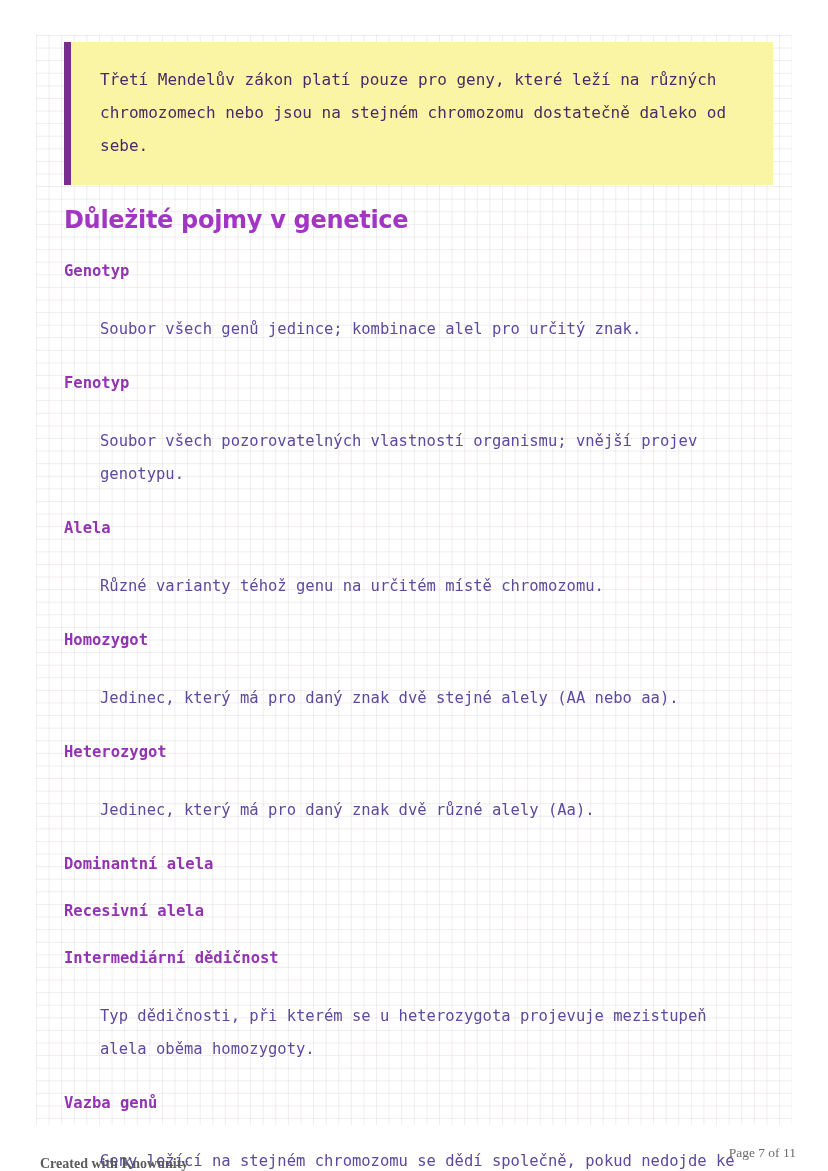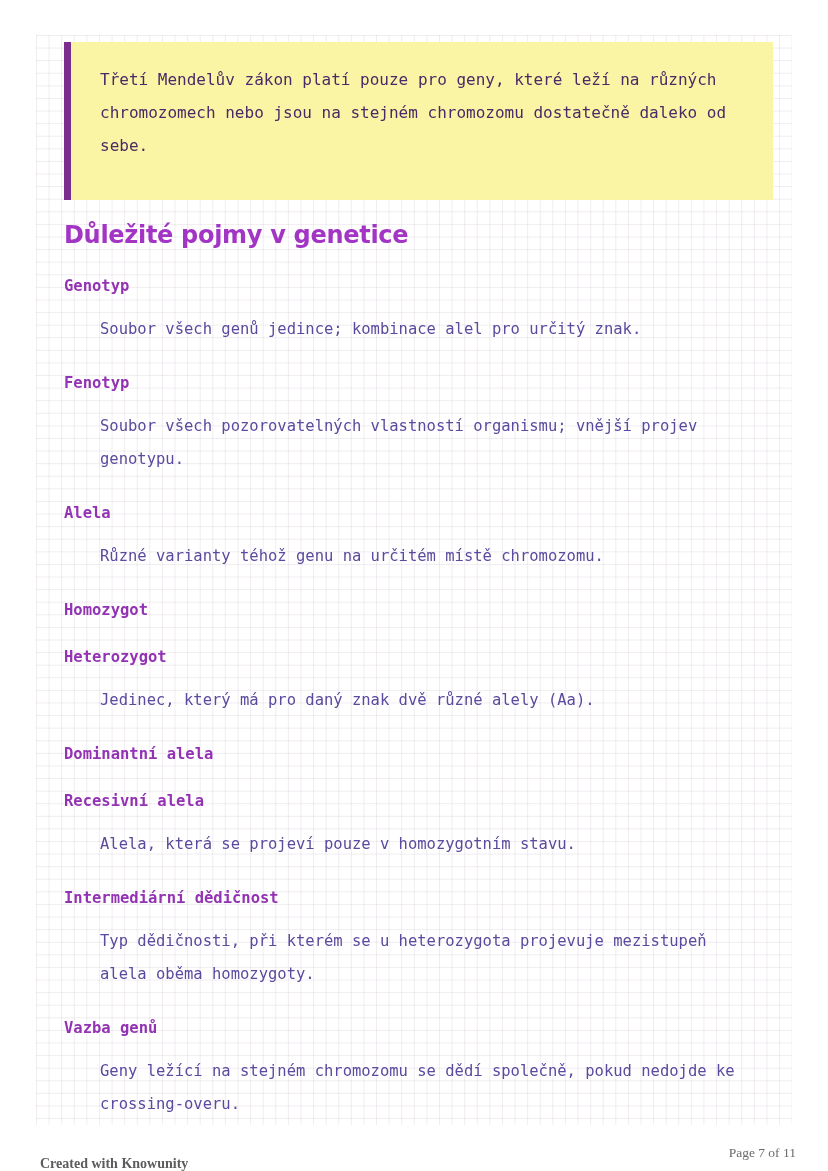--- a/index.html
+++ b/index.html
@@ -26,21 +26,21 @@
     background-image:
       linear-gradient(rgba(190,170,190,0.22) 1px, transparent 1px),
       linear-gradient(90deg, rgba(190,170,190,0.22) 1px, transparent 1px);
     background-size: 12.6px 12.6px;
   }
   
   .callout {
     margin: 7px 19px 0 28px;
     background: var(--callout-bg, #f9f5a5);
     border-left: 7px solid var(--callout-border, #7b2d8e);
-    padding: 21px 24px 38px 29px;
+    padding: 21px 24px 23px 29px;
     box-sizing: border-box;
   }
   .callout p {
     margin: 0;
     font-family: "DejaVu Sans Mono", "Liberation Mono", monospace;
     font-size: 16px;
     line-height: 33px;
     color: var(--callout-text, #4a2a66);
   }
   h1.page-title {
@@ -53,21 +53,21 @@
   }
   .term-block h2 {
     margin: 27px 0 0 28px;
     font-family: "DejaVu Sans Mono", "Liberation Mono", monospace;
     font-weight: bold;
     font-size: 15.5px;
     line-height: 20px;
     color: var(--term, #9333b3);
   }
   .term-block p.def {
-    margin: 17px 40px 0 64px;
+    margin: 32px 40px 0 64px;
     font-family: "DejaVu Sans Mono", "Liberation Mono", monospace;
     font-size: 15.5px;
     line-height: 33px;
     color: var(--body-text, #5b4a9e);
   }
   .footer-left {
     position: absolute;
     left: 40px;
     top: 1140px;
     font-family: "Liberation Serif", "DejaVu Serif", serif;
@@ -108,34 +108,34 @@
       <p class="def">Soubor všech pozorovatelných vlastností organismu; vnější projev genotypu.</p>
     </section>
 
     <section class="term-block">
       <h2>Alela</h2>
       <p class="def">Různé varianty téhož genu na určitém místě chromozomu.</p>
     </section>
 
     <section class="term-block">
       <h2>Homozygot</h2>
+      <p class="def">Jedinec, který má pro daný znak dvě stejné alely (AA nebo aa).</p>
     </section>
 
     <section class="term-block">
       <h2>Heterozygot</h2>
       <p class="def">Jedinec, který má pro daný znak dvě různé alely (Aa).</p>
     </section>
 
     <section class="term-block">
       <h2>Dominantní alela</h2>
     </section>
 
     <section class="term-block">
       <h2>Recesivní alela</h2>
-      <p class="def">Alela, která se projeví pouze v homozygotním stavu.</p>
     </section>
 
     <section class="term-block">
       <h2>Intermediární dědičnost</h2>
       <p class="def">Typ dědičnosti, při kterém se u heterozygota projevuje mezistupeň alela oběma homozygoty.</p>
     </section>
 
     <section class="term-block">
       <h2>Vazba genů</h2>
       <p class="def">Geny ležící na stejném chromozomu se dědí společně, pokud nedojde ke crossing-overu.</p>

